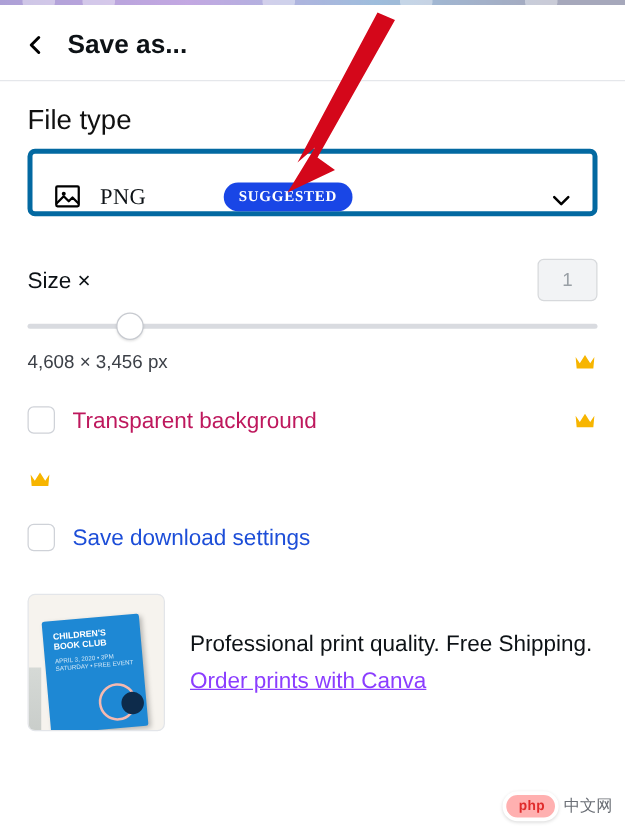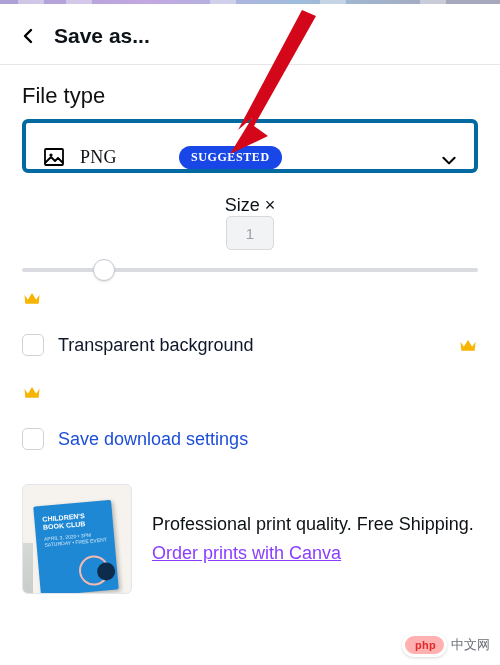--- a/index.html
+++ b/index.html
@@ -41,35 +41,35 @@
     height:54px; display:flex; align-items:flex-end;
     padding:0 16px; cursor:pointer; justify-content:space-between;font-family:Liberation Serif, serif;
   }
   .select .left { display:flex; align-items:center; gap:14px; }
   .select .ftype { font-size:18px; font-weight:500; letter-spacing:0.3px; }
   .badge {
     background:#1946e6; color:#fff; font-size:12px; font-weight:700;
     letter-spacing:0.6px; padding:4px 12px; border-radius:999px;margin-left:48px;
   }
 
-  .sizeRow { display:flex; align-items:center; justify-content:space-between; margin-top:22px;flex-direction:column; }
+  .sizeRow { display:flex; align-items:center; justify-content:space-between; margin-top:34px; }
   .sizeRow .szlabel { font-size:18px; }
   .sizeRow input {
     width:48px; height:34px; border:1px solid #d7d9dc; border-radius:5px;
     background:#f2f3f5; color:#9aa0a6; text-align:center; font-size:15px;
   }
 
   .slider { position:relative; height:28px; margin-top:6px; }
   .slider .track { position:absolute; left:0; right:0; top:50%; height:4px; background:#d9dbe0; border-radius:2px; transform:translateY(-50%); }
   .slider .thumb { position:absolute; top:50%; width:22px; height:22px; background:#fff; border:1px solid #c7cad0; border-radius:50%; transform:translate(-50%,-50%); box-shadow:0 1px 2px rgba(0,0,0,0.12); }
 
   .dims { font-size:15px; color:#3d4148; margin-top:4px; display:flex; align-items:center; justify-content:space-between; }
 
   .optrow { display:flex; align-items:center; justify-content:space-between; margin-top:26px; }
-  .optrow .lft { display:flex; align-items:center; gap:14px; color:#0f172a; font-size:18px; }
+  .optrow .lft { display:flex; align-items:center; gap:14px; color:#be185d; font-size:18px; }
   .optrow .lft.enabled { color:#1d4ed8; }
   .chk {
     width:22px; height:22px; border:1.5px solid #cfd2d8; border-radius:5px; background:#fff;
     display:inline-block; flex-shrink:0;
   }
 
   .crown { width:20px; height:20px; display:inline-flex; }
 
   .promo { display:flex; gap:20px; margin-top:34px; align-items:center; }
   .thumb-img {
@@ -153,20 +153,21 @@
     <div class="szlabel">Size ×</div>
     <input type="text" disabled="" value="1" style="">
   </div>
 
   <div class="slider">
     <div class="track"></div>
     <div class="thumb" id="slider-thumb" style="left: 18%;"></div>
   </div>
 
   <div class="dims">
+    <span>4,608 × 3,456 px</span>
     <span class="crown">
       <svg width="20" height="20" viewBox="0 0 24 24">
           <path d="M3 8 L7 14 L12 6 L17 14 L21 8 L20 19 L4 19 Z" fill="#f7b500"></path>
         </svg>
     </span>
   </div>
 
   <div class="optrow">
     <div class="lft">
       <span class="chk"></span>

